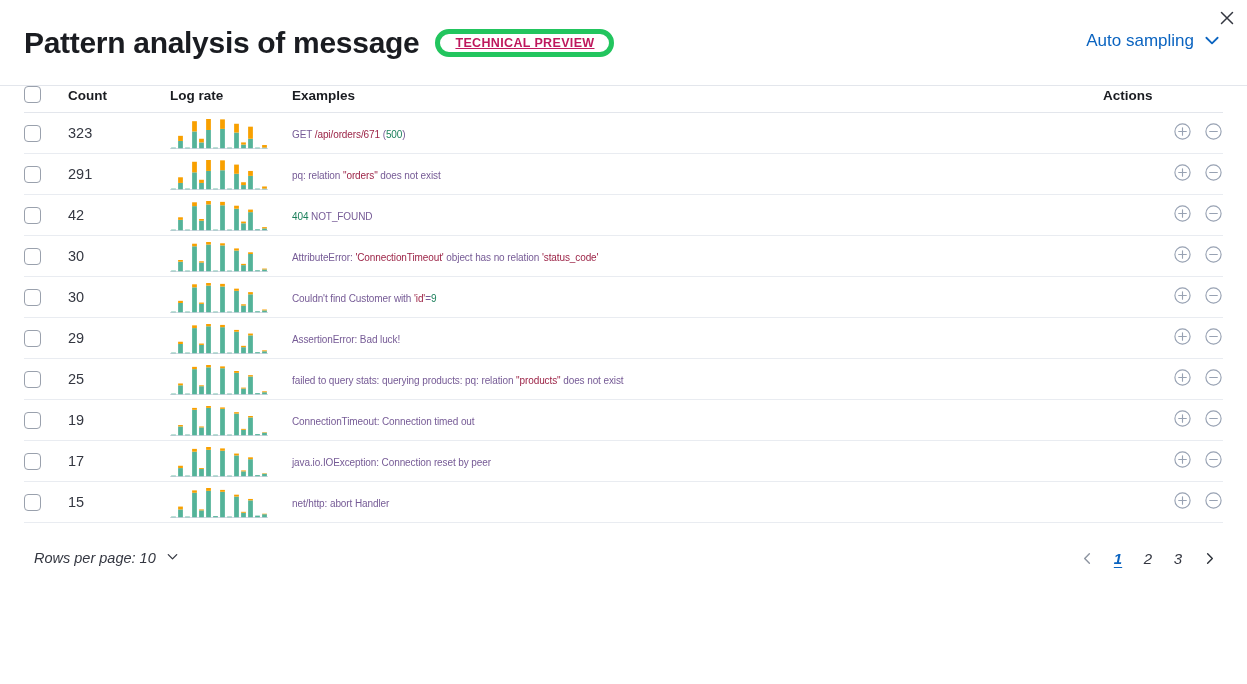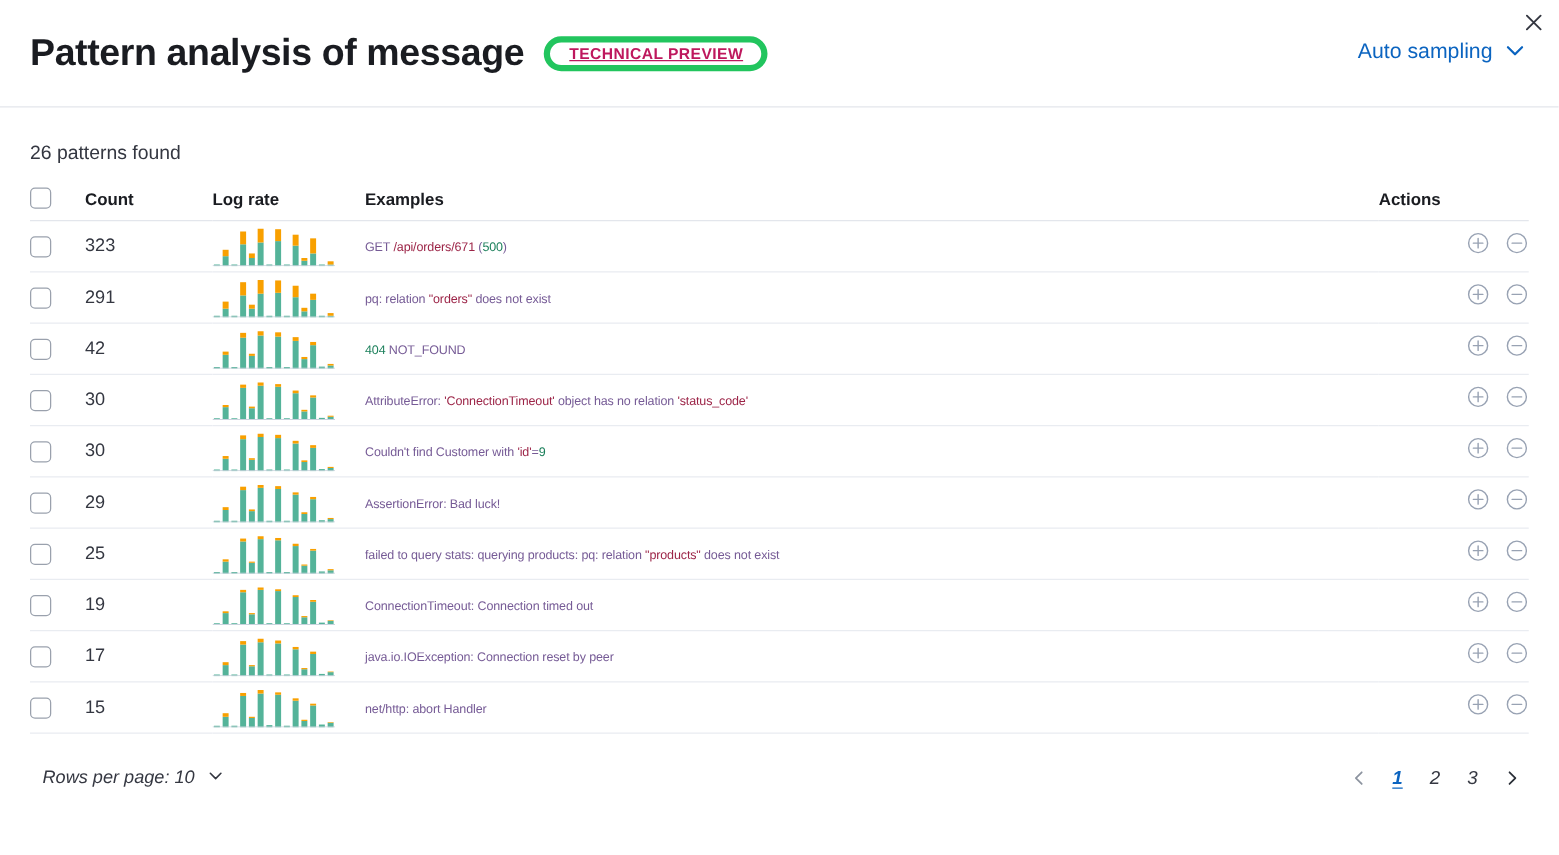--- a/index.html
+++ b/index.html
@@ -197,21 +197,20 @@
 
   <div class="close-btn">
     <svg width="16" height="16" viewBox="0 0 16 16" fill="none" aria-hidden="true">
       <path d="M2.5 2.5 L13.5 13.5 M13.5 2.5 L2.5 13.5" stroke="#343741" stroke-width="1.5" stroke-linecap="round"></path>
     </svg>
   </div>
 </div>
 
 <div class="flyout-body">
 
-  <div class="patterns-found">26 patterns found</div>
 
   <table class="pattern-table">
     <thead>
       <tr>
         <th class="col-check">
           <span class="cbox"></span>
         </th>
         <th class="col-count">Count</th>
         <th class="col-rate">Log rate</th>
         <th class="col-ex">Examples</th>

